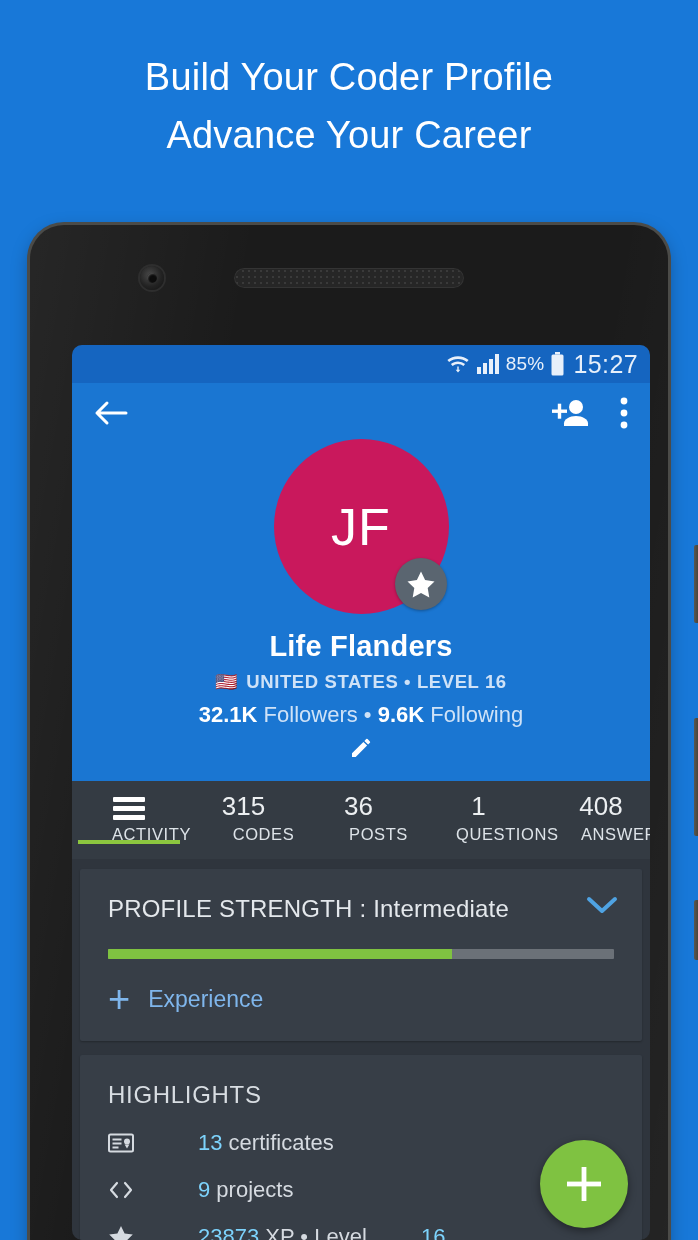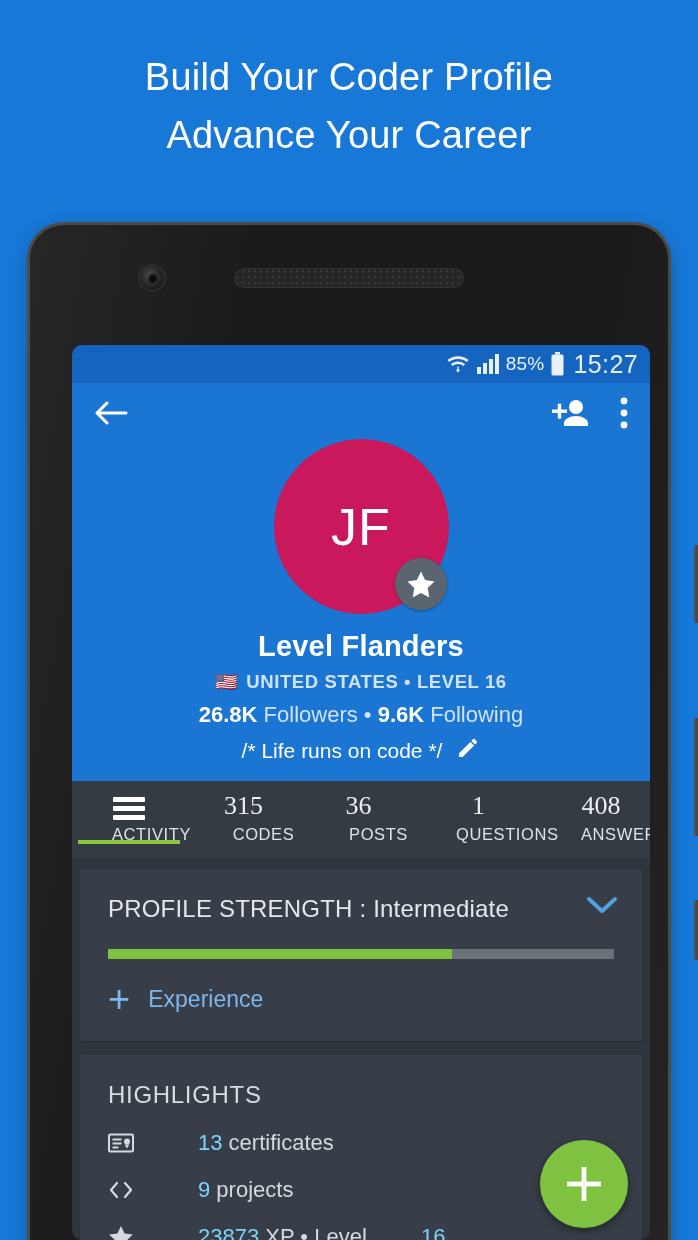--- a/index.html
+++ b/index.html
@@ -129,21 +129,21 @@
   .tabs {
     display:flex; background:#343b43; height:80px;
     align-items:flex-start; overflow:hidden;
     border-top:2px solid #1a76d2;
   }
   .tab {
     flex:0 0 auto; padding:10px 0 0; text-align:center;
     position:relative; cursor:pointer;
   }
   .tab .tnum {
-    color:#eceff1; font-size:26px; line-height:30px; font-weight:400;font-family:Liberation Serif, serif;
+    color:#eceff1; font-size:26px; line-height:30px; font-weight:400;
   }
   .tab .tlbl {
     color:#dde3e8; font-size:16.5px; letter-spacing:0.6px; margin-top:4px;padding-left:40px;
   }
   .tab .tbars { display:flex; flex-direction:column; gap:4px; align-items:center; margin-top:6px; margin-bottom:5px; }
   .tab .tbars i { display:block; width:32px; height:5px; background:#fff; border-radius:1px; }
   .tab.active::after {
     content:""; position:absolute; left:6px; right:6px; bottom:0;
     height:4px; background:#8cc63f;
   }
@@ -263,37 +263,36 @@
 
     <div class="avatar-wrap">
       <div class="avatar">JF</div>
       <div class="avatar-badge">
         <svg width="30" height="29" viewBox="0 0 30 29">
           <path d="M15 1.5l4.1 8.6 9.4 1.3-6.8 6.7 1.6 9.4-8.3-4.5-8.3 4.5 1.6-9.4-6.8-6.7 9.4-1.3z" fill="#ffffff"></path>
         </svg>
       </div>
     </div>
 
-    <div class="uname">Level Flanders</div>
+    <div class="uname">Life Flanders</div>
 
     <div class="uloc">
       <span class="flag">🇺🇸</span>
       <span>UNITED STATES • LEVEL 16</span>
     </div>
 
     <div class="ufollow">
-      <b>26.8K</b>
+      <b>32.1K</b>
       <span>Followers</span>
       <span>•</span>
       <b>9.6K</b>
       <span>Following</span>
     </div>
 
     <div class="utag">
-      <span>/* Life runs on code */</span>
       <span>
         <svg width="24" height="24" viewBox="0 0 24 24">
           <path d="M3 17.3V21h3.7L18.1 9.6l-3.7-3.7L3 17.3zM20.9 6.8c.4-.4.4-1 0-1.4l-2.3-2.3a1 1 0 0 0-1.4 0l-1.8 1.8 3.7 3.7 1.8-1.8z" fill="#ffffff"></path>
         </svg>
       </span>
     </div>
   </div>
 
   <div class="tabs">
     <div class="tab t-activity active">

